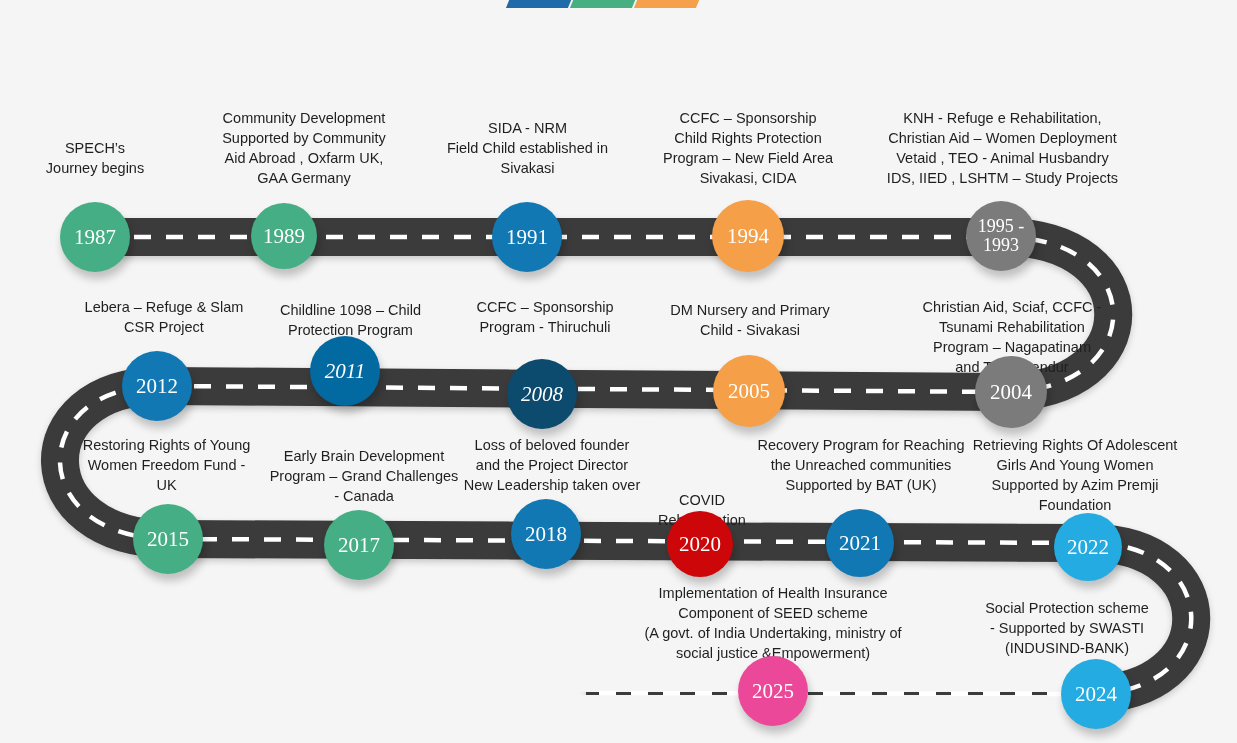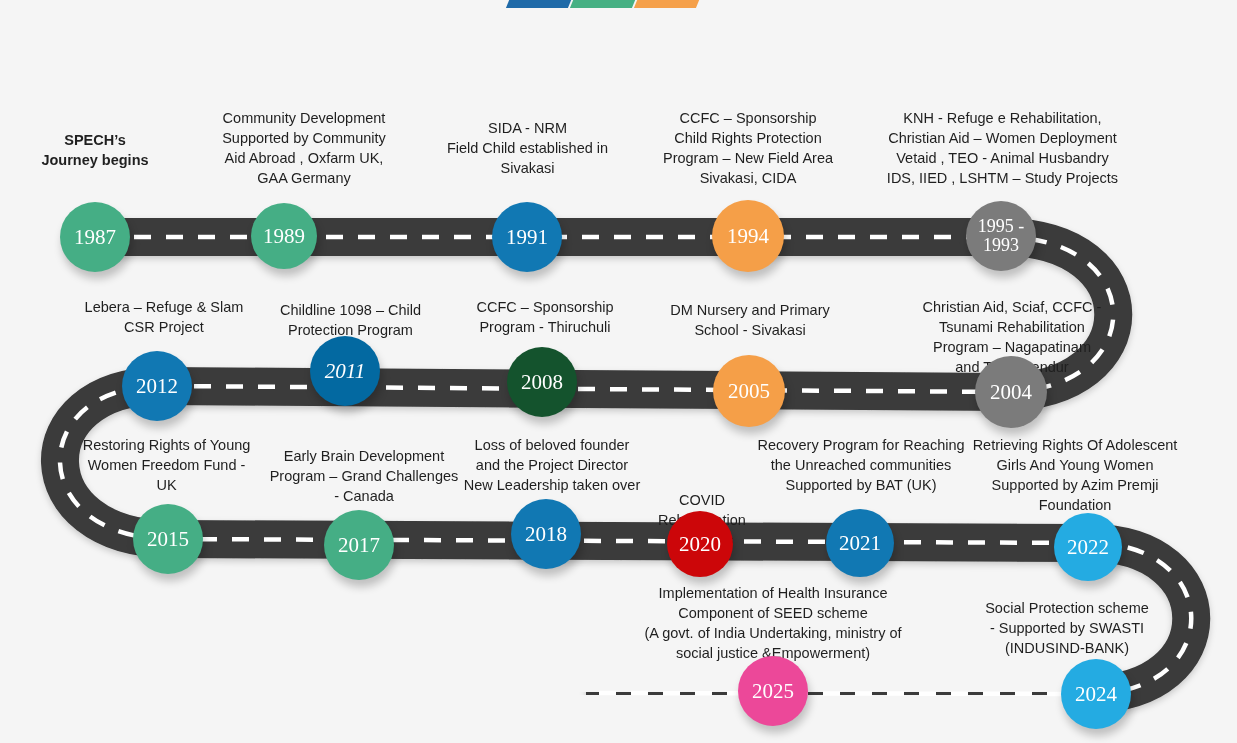--- a/index.html
+++ b/index.html
@@ -89,21 +89,21 @@
   </svg>
 
   <div class="logo">
     <div class="bar b1"></div>
     <div class="bar b2"></div>
     <div class="bar b3"></div>
   </div>
 
 
   <div id="nodes">
-      <div class="cap above" style="left: 10px; top: 130px; width: 170px; font-weight: bold;">SPECH’s
+      <div class="cap above" style="left: 10px; top: 138px; width: 170px;">SPECH’s
 Journey begins</div>
       <div class="node" style="left: 60px; top: 202px; width: 70px; height: 70px; background: rgb(69, 174, 133);">1987</div>
       <div class="cap above" style="left: 194px; top: 108px; width: 220px;">Community Development
 Supported by Community
 Aid Abroad , Oxfarm UK,
 GAA Germany</div>
       <div class="node" style="left: 251px; top: 203px; width: 66px; height: 66px; background: rgb(69, 174, 133);">1989</div>
       <div class="cap above" style="left: 410px; top: 118px; width: 235px;">SIDA  - NRM
 Field Child established in
 Sivakasi</div>
@@ -118,25 +118,25 @@
 Vetaid , TEO - Animal Husbandry
 IDS, IIED , LSHTM – Study Projects</div>
       <div class="node small" style="left: 966px; top: 201px; width: 70px; height: 70px; background: rgb(123, 123, 123);">1995 -
 1993</div>
       <div class="cap above" style="left: 898px; top: 297px; width: 228px;">Christian Aid, Sciaf, CCFC -
 Tsunami Rehabilitation
 Program – Nagapatinam
 and Thiruchendur</div>
       <div class="node" style="left: 975px; top: 356px; width: 72px; height: 72px; background: rgb(123, 123, 123);">2004</div>
       <div class="cap above" style="left: 640px; top: 300px; width: 220px;">DM Nursery and Primary
-School - Sivakasi</div>
+Child - Sivakasi</div>
       <div class="node" style="left: 713px; top: 355px; width: 72px; height: 72px; background: rgb(245, 159, 72);">2005</div>
       <div class="cap above" style="left: 450px; top: 297px; width: 190px;">CCFC – Sponsorship
 Program - Thiruchuli</div>
-      <div class="node" style="left: 507px; top: 347px; width: 70px; height: 70px; background: #14532d;">2008</div>
+      <div class="node" style="left: 507px; top: 359px; width: 70px; height: 70px; background: #0c4a6e; font-style: italic;">2008</div>
       <div class="cap above" style="left: 258px; top: 300px; width: 185px;">Childline 1098 – Child
 Protection Program</div>
       <div class="node" style="left: 310px; top: 336px; width: 70px; height: 70px; background: #0369a1; font-style: italic;">2011</div>
       <div class="cap above" style="left: 66px; top: 297px; width: 196px;">Lebera – Refuge  &amp; Slam
 CSR Project</div>
       <div class="node" style="left: 122px; top: 351px; width: 70px; height: 70px; background: rgb(17, 120, 179);">2012</div>
       <div class="cap above" style="left: 74px; top: 435px; width: 185px;">Restoring Rights of Young
 Women  Freedom Fund -
 UK</div>
       <div class="node" style="left: 133px; top: 504px; width: 70px; height: 70px; background: rgb(69, 174, 133);">2015</div>

